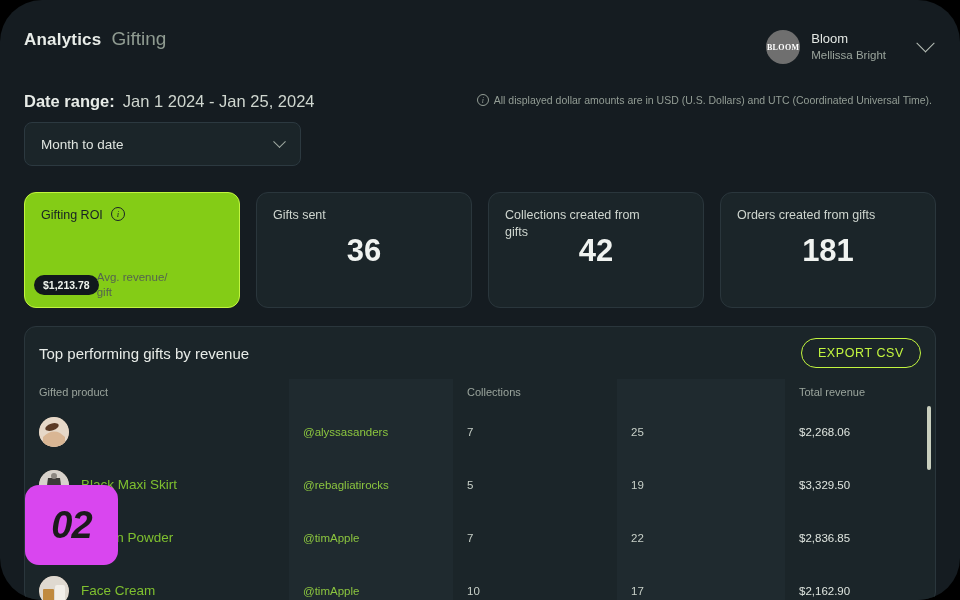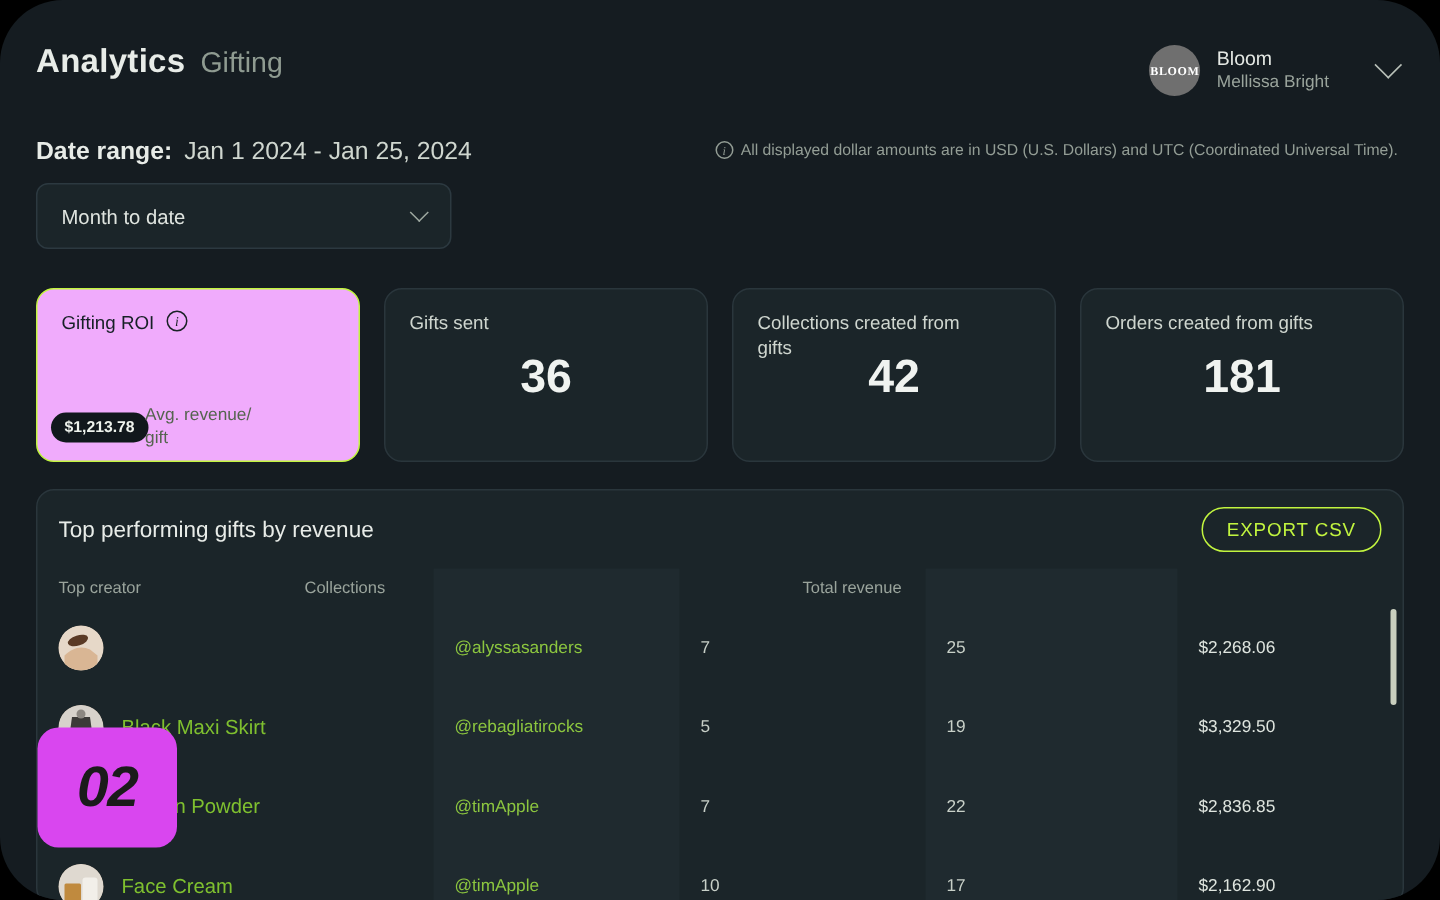--- a/index.html
+++ b/index.html
@@ -17,21 +17,21 @@
     border-radius: 42px;
     overflow: hidden;
   }
 
   
   .page-head {
     position: absolute; left: 24px; top: 28px;
     display: flex; align-items: baseline; gap: 10px;
   }
   .title-main {
-    font-size: 22px; font-weight: 700; color: #e8ece8; letter-spacing: .2px;
+    font-size: 17px; font-weight: 700; color: #e8ece8; letter-spacing: .2px;
   }
   .title-sub {
     font-size: 19px; font-weight: 400; color: #8f9b91;
   }
 
   .account {
     position: absolute; right: 28px; top: 30px;
     display: flex; align-items: center; gap: 11px;
   }
   .avatar-brand {
@@ -89,21 +89,21 @@
   .cards {
     position: absolute; left: 24px; top: 192px;
     display: flex; gap: 16px;
   }
   .card {
     width: 216px; height: 116px; border-radius: 12px;
     background: #1b2529; border: 1px solid #2a363c;
     padding: 14px 16px; position: relative;
   }
   .card.hl {
-    background: #f0abfc; border-color: #c2f53f;
+    background: #84cc16; border-color: #c2f53f;
   }
   .card-label {
     font-size: 12.5px; color: #cfd6cf; line-height: 1.35; max-width: 160px;
   }
   .card.hl .card-label { color: #162026; font-weight: 500; max-width: 85px; }
   .card-value {
     position: absolute; left: 0; right: 0; top: 40px;
     text-align: center; font-size: 31px; font-weight: 700; color: #f0f3f0;
   }
   .card.hl .info-top {
@@ -259,20 +259,21 @@
     <div class="panel-head">
       <span class="panel-title">Top performing gifts by revenue</span>
       <button class="btn-export">EXPORT CSV</button>
     </div>
 
     <div class="tbl">
       <div class="stripe s1"></div>
       <div class="stripe s2"></div>
 
       <div class="tbl-row tbl-head">
+        <div class="cell c-product">Gifted product</div>
         <div class="cell c-creator">Top creator</div>
         <div class="cell c-collections">Collections</div>
         <div class="cell c-units">Units sold</div>
         <div class="cell c-revenue">Total revenue</div>
       </div>
 
       <div class="rows-wrap">
 
         <div class="tbl-row">
           <div class="cell c-product">

